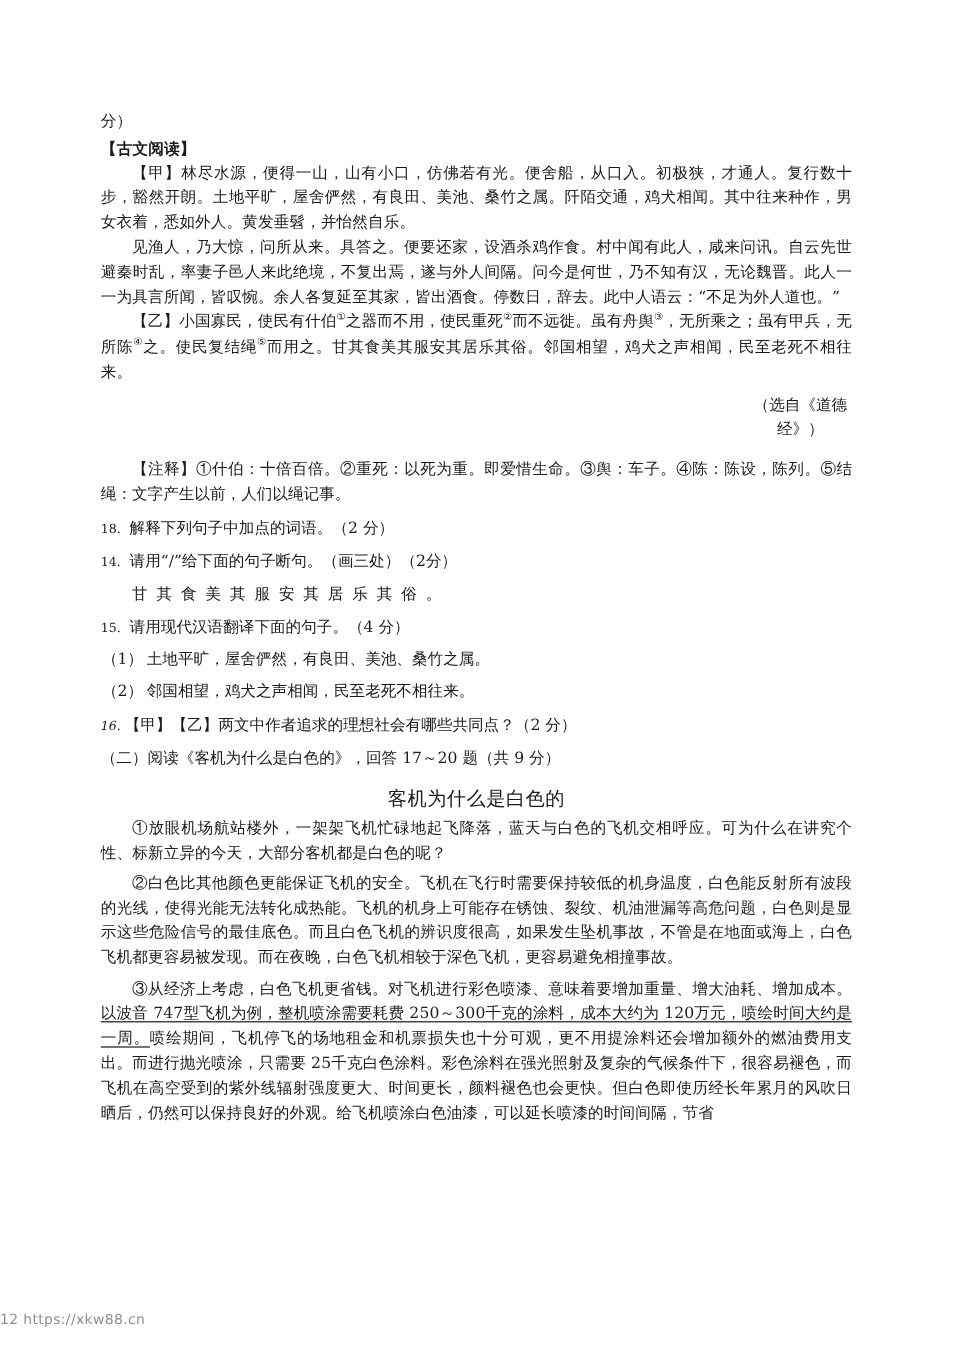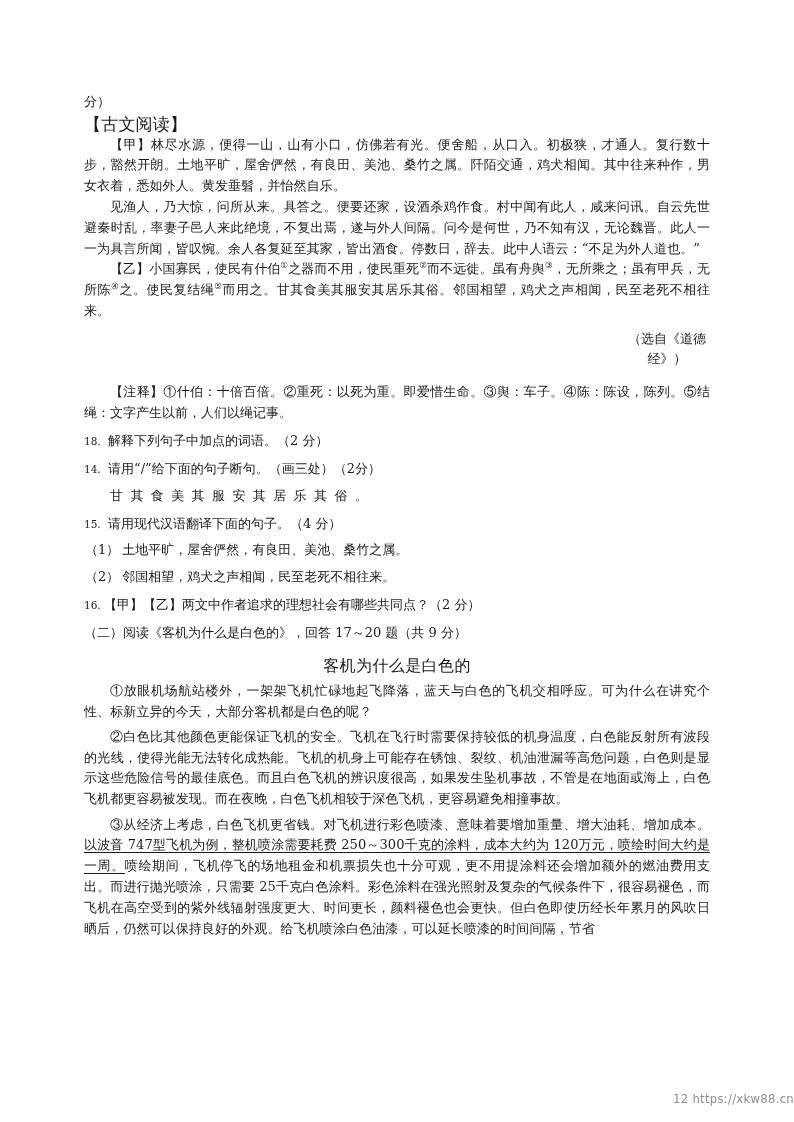--- a/index.html
+++ b/index.html
@@ -25,23 +25,23 @@
   }
   .line {
     font-size: 13.0px;
     line-height: 20.6px;
     letter-spacing: 0.15px;
     white-space: pre-wrap;
     text-align: justify;
     text-justify: inter-character;
   }
   .blk-head {
-    font-size: 17px;
+    font-size: 13.0px;
     line-height: 21px;
-    font-weight: normal;
+    font-weight: bold;
     margin-top: 1px;
     letter-spacing: 0.2px;
   }
   .para {
     font-size: 13.0px;
     line-height: 20.8px;
     letter-spacing: 0.1px;
     text-align: justify;
     text-justify: inter-character;
     margin: 0;
@@ -72,21 +72,21 @@
     margin-top: 7.5px;
     font-size: 13.0px;
     line-height: 20.6px;
   }
   .q-num {
     flex: 0 0 auto;
     font-size: 10.5px;
     width: 24px;
     letter-spacing: 0;
   }
-  .q-num.wide { width: 20px; }
+  .q-num.wide { width: 20px; font-style: italic; }
   .q-body { flex: 1 1 auto; }
   .sub-row {
     display: flex;
     margin-top: 6px;
     font-size: 13.0px;
     line-height: 20.6px;
     padding-left: 1px;
   }
   .sub-label { flex: 0 0 auto; margin-right: 3px; }
   .blank {
@@ -130,21 +130,21 @@
   sup.circ {
     font-size: 8.6px;
     vertical-align: super;
     line-height: 0;
   }
   .footer {
     position: absolute;
     left: 0;
     top: 1092px;
     width: 794px;
-    text-align: right;
+    text-align: left;
     font-family: "DejaVu Sans", "Liberation Sans", sans-serif;
     font-size: 11.6px;
     color: #8f8f8f;
     letter-spacing: 0.3px;
   }
 </style>
 </head>
 <body>
 
 <div class="page">

